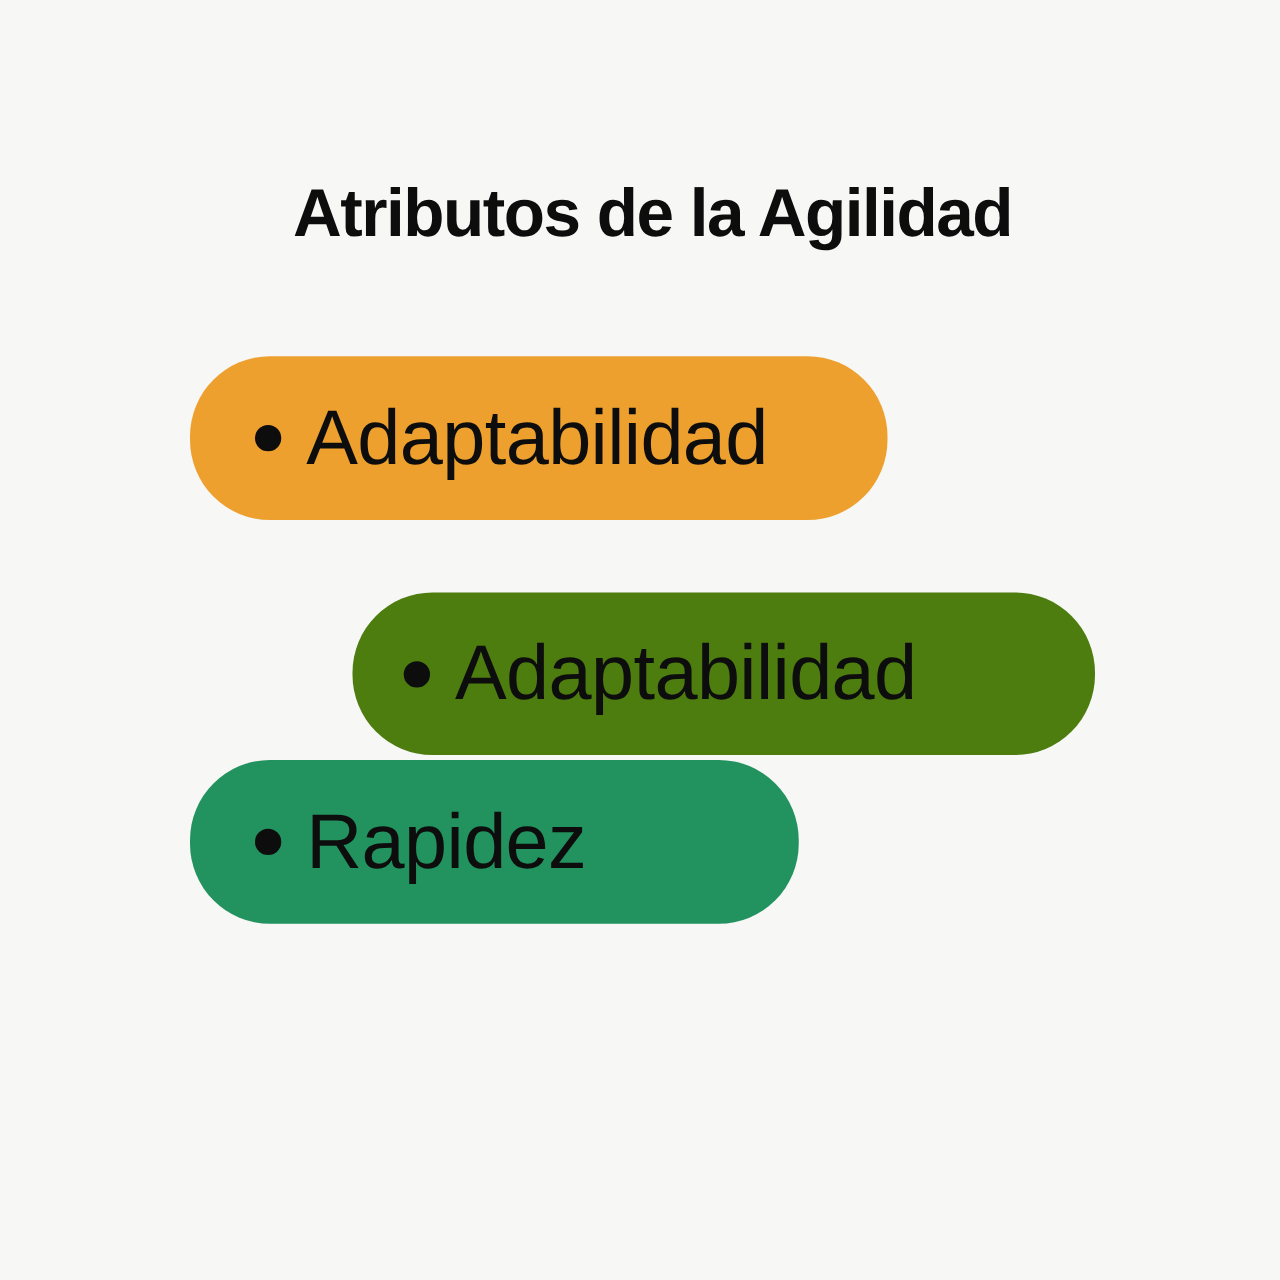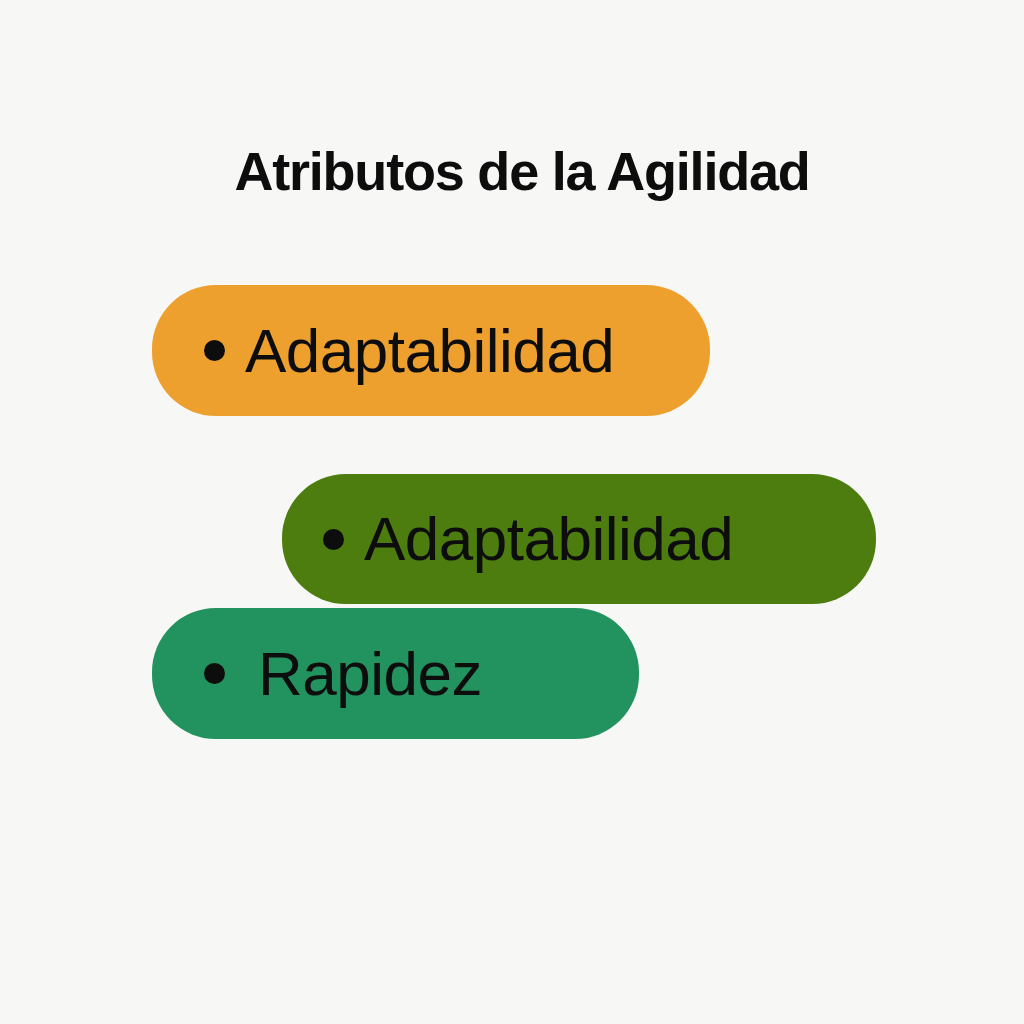--- a/index.html
+++ b/index.html
@@ -79,19 +79,19 @@
   <div id="pill-0" class="attribute-pill" style="background: rgb(237, 160, 46);">
     <span class="pill-bullet"></span>
     <span class="pill-label">Adaptabilidad</span>
   </div>
 
   <div id="pill-1" class="attribute-pill" style="background: #4d7c0f; margin-top: 28px;">
     <span class="pill-bullet"></span>
     <span class="pill-label">Adaptabilidad</span>
   </div>
 
-  <div id="pill-2" class="attribute-pill" style="background: rgb(34, 146, 94); gap: 13px;">
+  <div id="pill-2" class="attribute-pill" style="background: rgb(34, 146, 94);">
     <span class="pill-bullet"></span>
     <span class="pill-label">Rapidez</span>
   </div>
 
 
 </div>
 
 </body></html>

